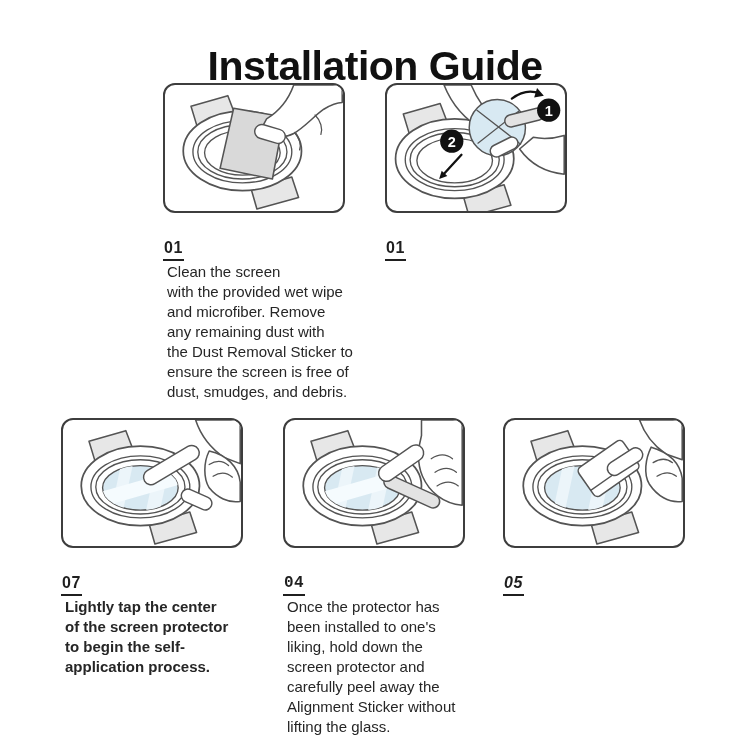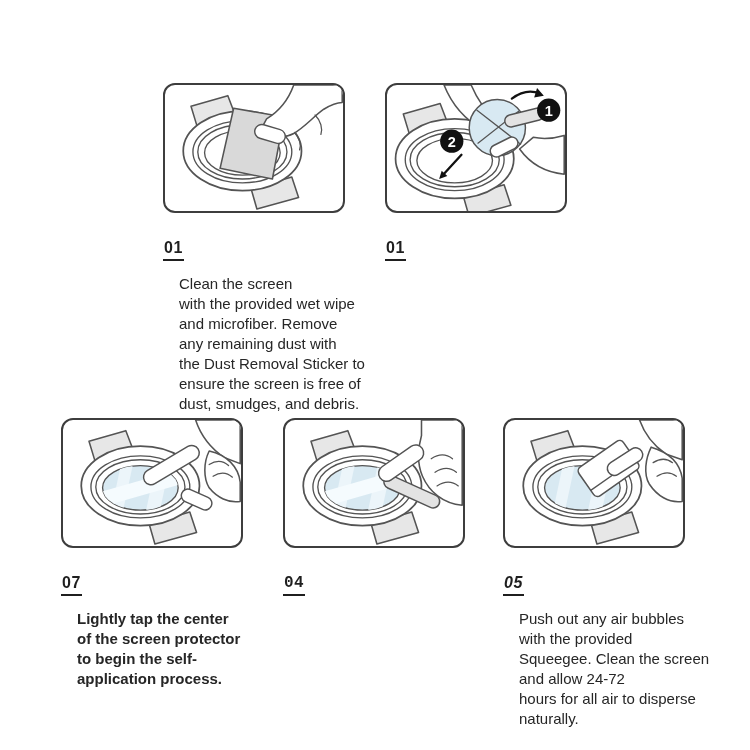--- a/index.html
+++ b/index.html
@@ -5,21 +5,21 @@
   html,body{margin:0;padding:0;background:#ffffff;}
   #page{position:relative;width:750px;height:750px;background:#ffffff;overflow:hidden;
         font-family:"Liberation Sans","DejaVu Sans",sans-serif;color:#1f1f1f;}
   .title{position:absolute;left:0;top:16px;width:750px;text-align:center;
          font-size:41px;font-weight:700;letter-spacing:-0.5px;color:#111;}
   .box{position:absolute;width:178px;height:126px;border:2px solid #3d3d3d;border-radius:12px;
        background:#fff;overflow:hidden;}
   .box svg{display:block;width:178px;height:126px;}
   .step-label{position:absolute;font-size:16px;font-weight:700;color:#1f1f1f;margin-top:12px;}
   .step-label span{display:inline-block;border-bottom:2.5px solid #1f1f1f;padding:0 1px 2px 1px;letter-spacing:0.5px;}
-  .step-text{position:absolute;width:215px;margin:16px;font-size:15px;line-height:20px;
+  .step-text{position:absolute;width:215px;margin:4px;font-size:15px;line-height:20px;
              color:#262626;white-space:pre-line;}
   
   .ill .band{fill:#e7e7e7;stroke:#545454;stroke-width:1.6;stroke-linejoin:round;}
   .ill .body{fill:#ffffff;stroke:#545454;stroke-width:1.8;}
   .ill .ring{fill:none;stroke:#545454;stroke-width:1.4;}
   .ill .face{fill:#ffffff;stroke:#545454;stroke-width:1.4;}
   .ill.blue .face{fill:#d8e9f2;}
   .ill .skin{fill:#ffffff;stroke:#545454;stroke-width:1.6;stroke-linejoin:round;}
   .ill .cloth{fill:#d9d9d9;stroke:#545454;stroke-width:1.6;stroke-linejoin:round;}
   .ill .lnout{stroke:#545454;fill:none;stroke-linecap:round;}
@@ -32,20 +32,21 @@
   .ill .arrowhead{fill:#111111;stroke:none;}
   .ill .protector{fill:#d8e9f2;stroke:#545454;stroke-width:1.5;}
   .ill .streak{fill:#ecf5fa;}
   .ill .stickerband{fill:#f5fbfe;}
 </style>
 </head>
 <body>
 
 <div id="page">
 
+  <h1 class="title">Installation Guide</h1>
 
   <div class="box" style="left:163px;top:83px;">
     <svg class="ill" viewBox="0 0 182 130">
       <g transform="translate(2,4)">
         <path class="band" d="M24,18 L62,7 L70,28 L31,41 Z"></path>
         <path class="band" d="M86,103 L128,91 L135,112 L92,124 Z"></path>
         <ellipse class="body" cx="77" cy="64" rx="61" ry="41"></ellipse>
         <ellipse class="ring" cx="77" cy="65" rx="51" ry="32"></ellipse>
         <ellipse class="ring" cx="77" cy="65" rx="46" ry="28"></ellipse>
         <ellipse class="face" cx="77" cy="66" rx="39" ry="23"></ellipse>
@@ -191,22 +192,23 @@
 
   <div class="step-label" style="left:385px;top:227px;"><span>01</span></div>
 
   <div class="step-label" style="left:61px;top:562px;"><span>07</span></div>
   <p class="step-text" style="left:61px;top:593px;font-weight:bold;">Lightly tap the center
 of the screen protector
 to begin the self-
 application process.</p>
 
   <div class="step-label" style="left:283px;top:562px;font-family:Liberation Mono, monospace;"><span>04</span></div>
+  <p class="step-text" style="left:283px;top:593px;">Once the protector has
+been installed to one's
+liking, hold down the
+screen protector and
+carefully peel away the
+Alignment Sticker without
+lifting the glass.</p>
 
   <div class="step-label" style="left:503px;top:562px;font-style:italic;"><span>05</span></div>
-  <p class="step-text" style="left:503px;top:593px;">Push out any air bubbles
-with the provided
-Squeegee. Clean the screen
-and allow 24-72
-hours for all air to disperse
-naturally.</p>
 
 </div>
 
 </body></html>

